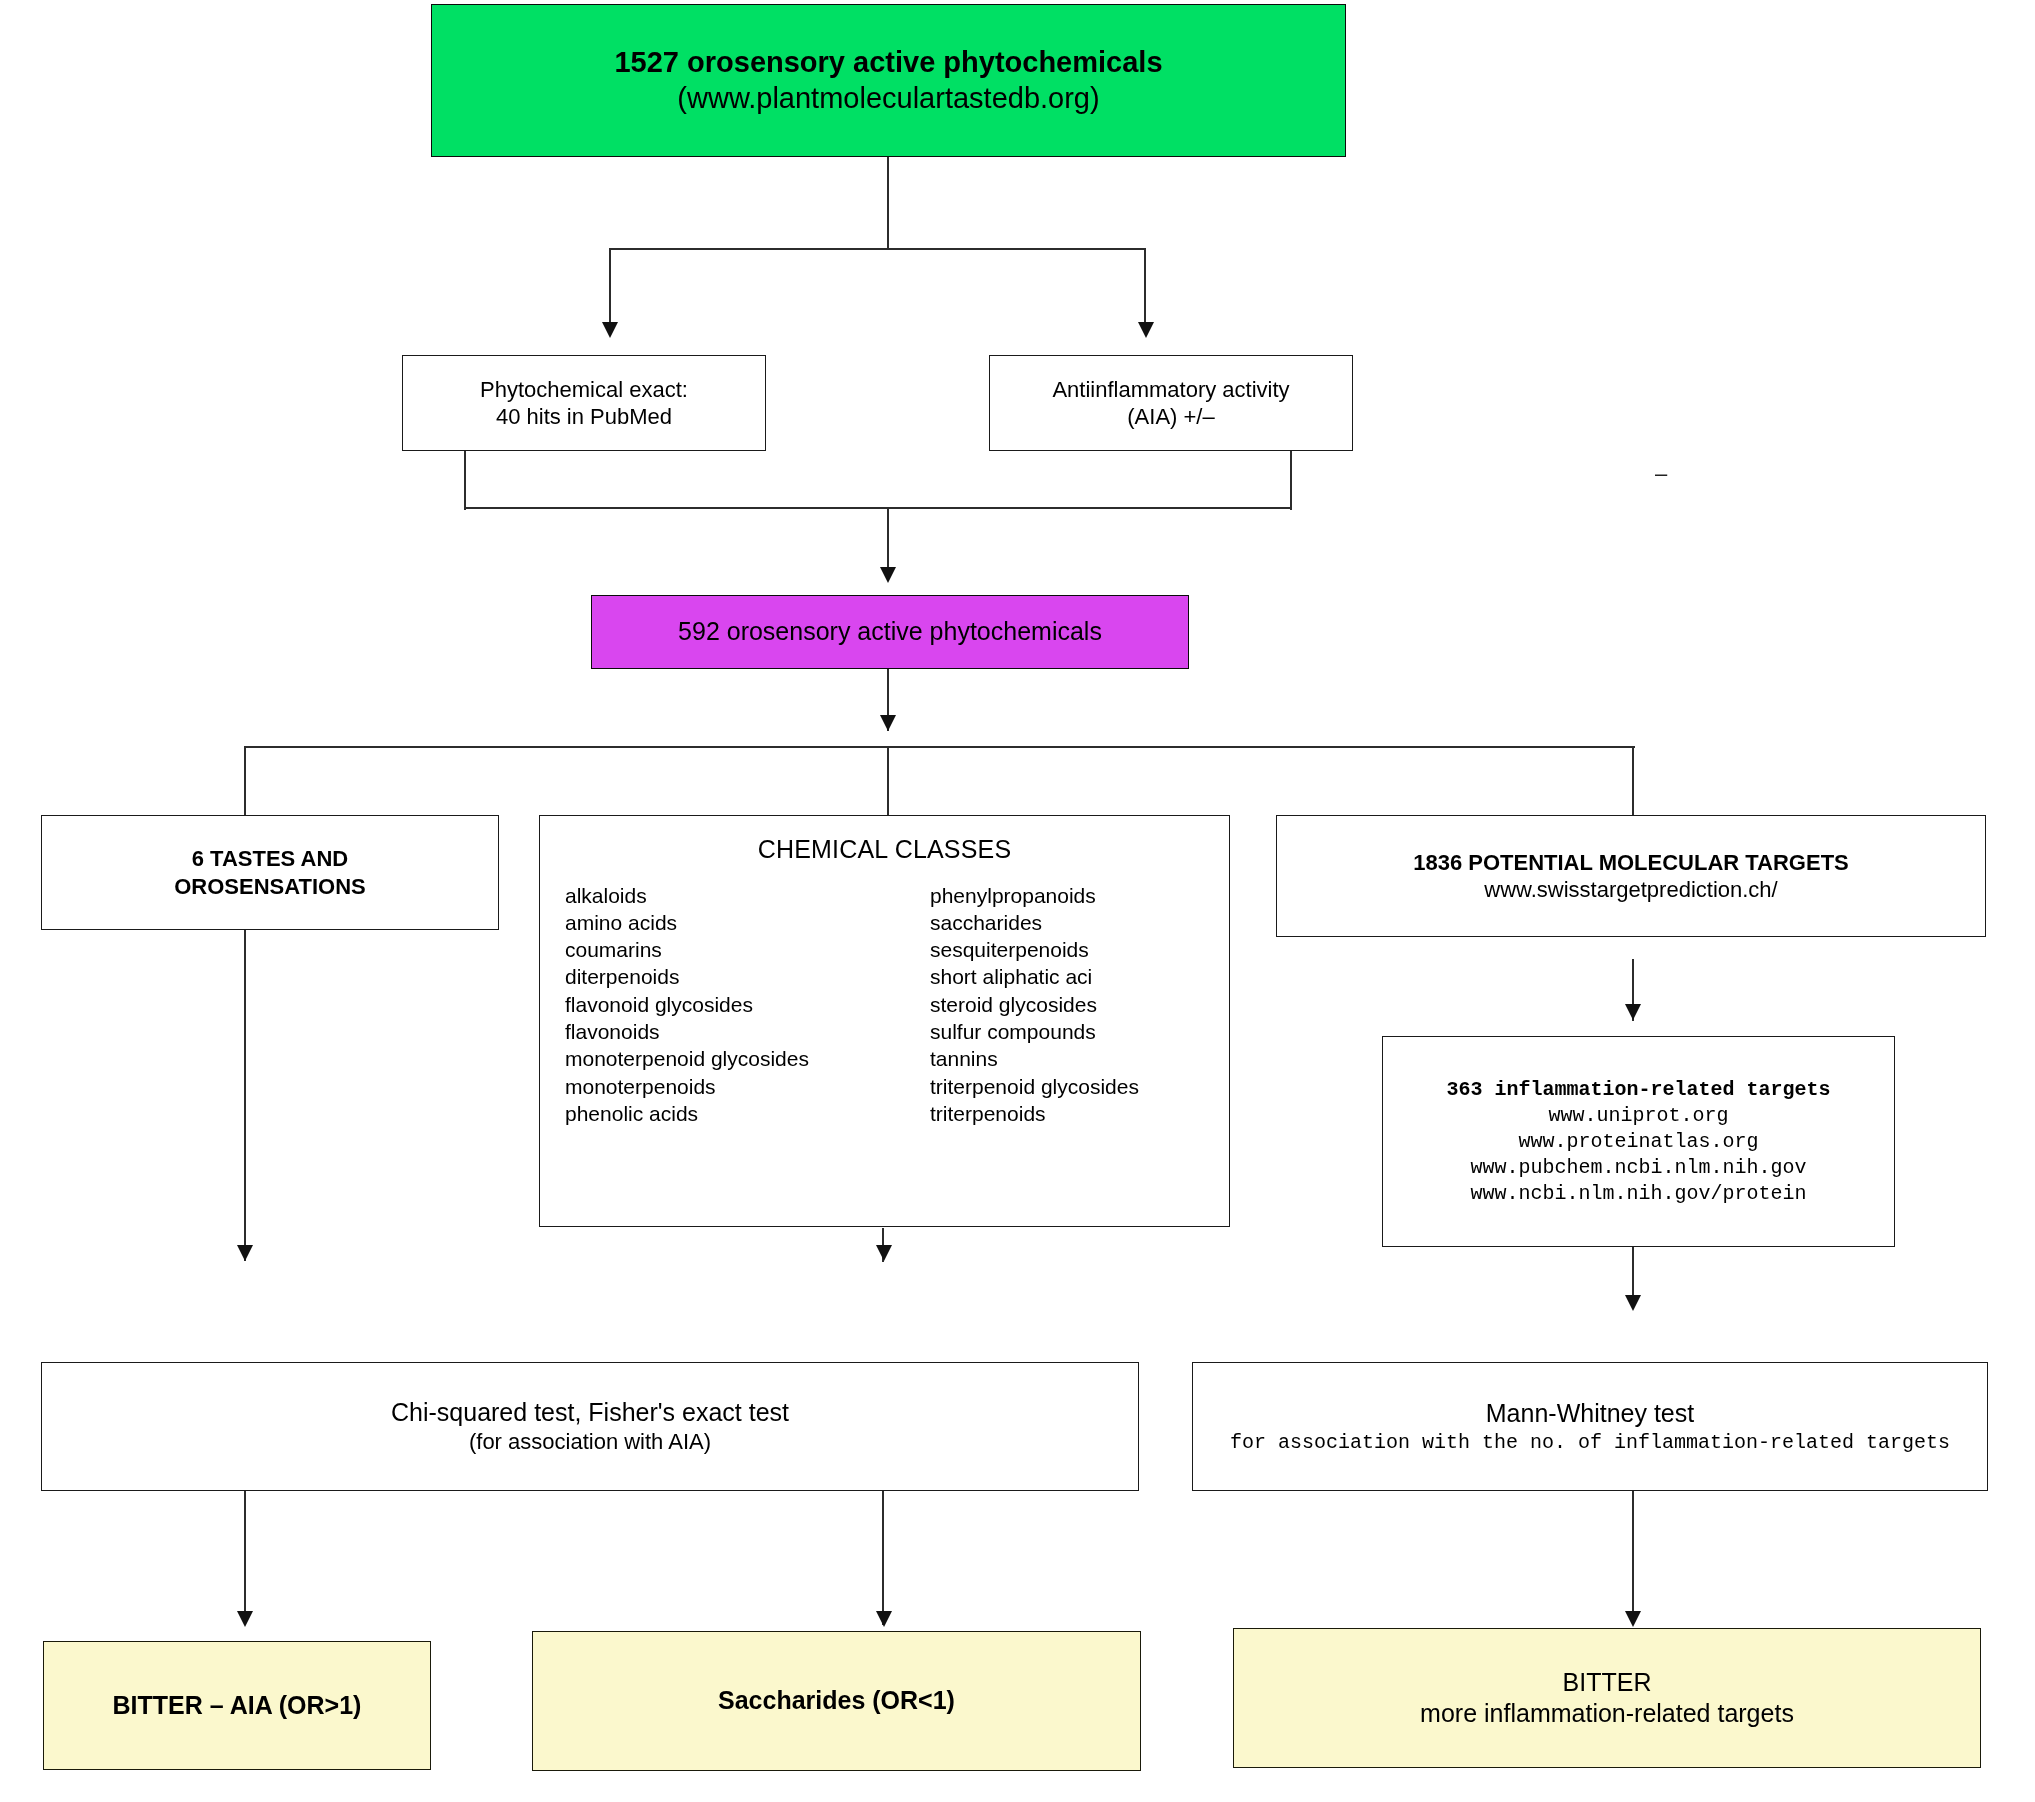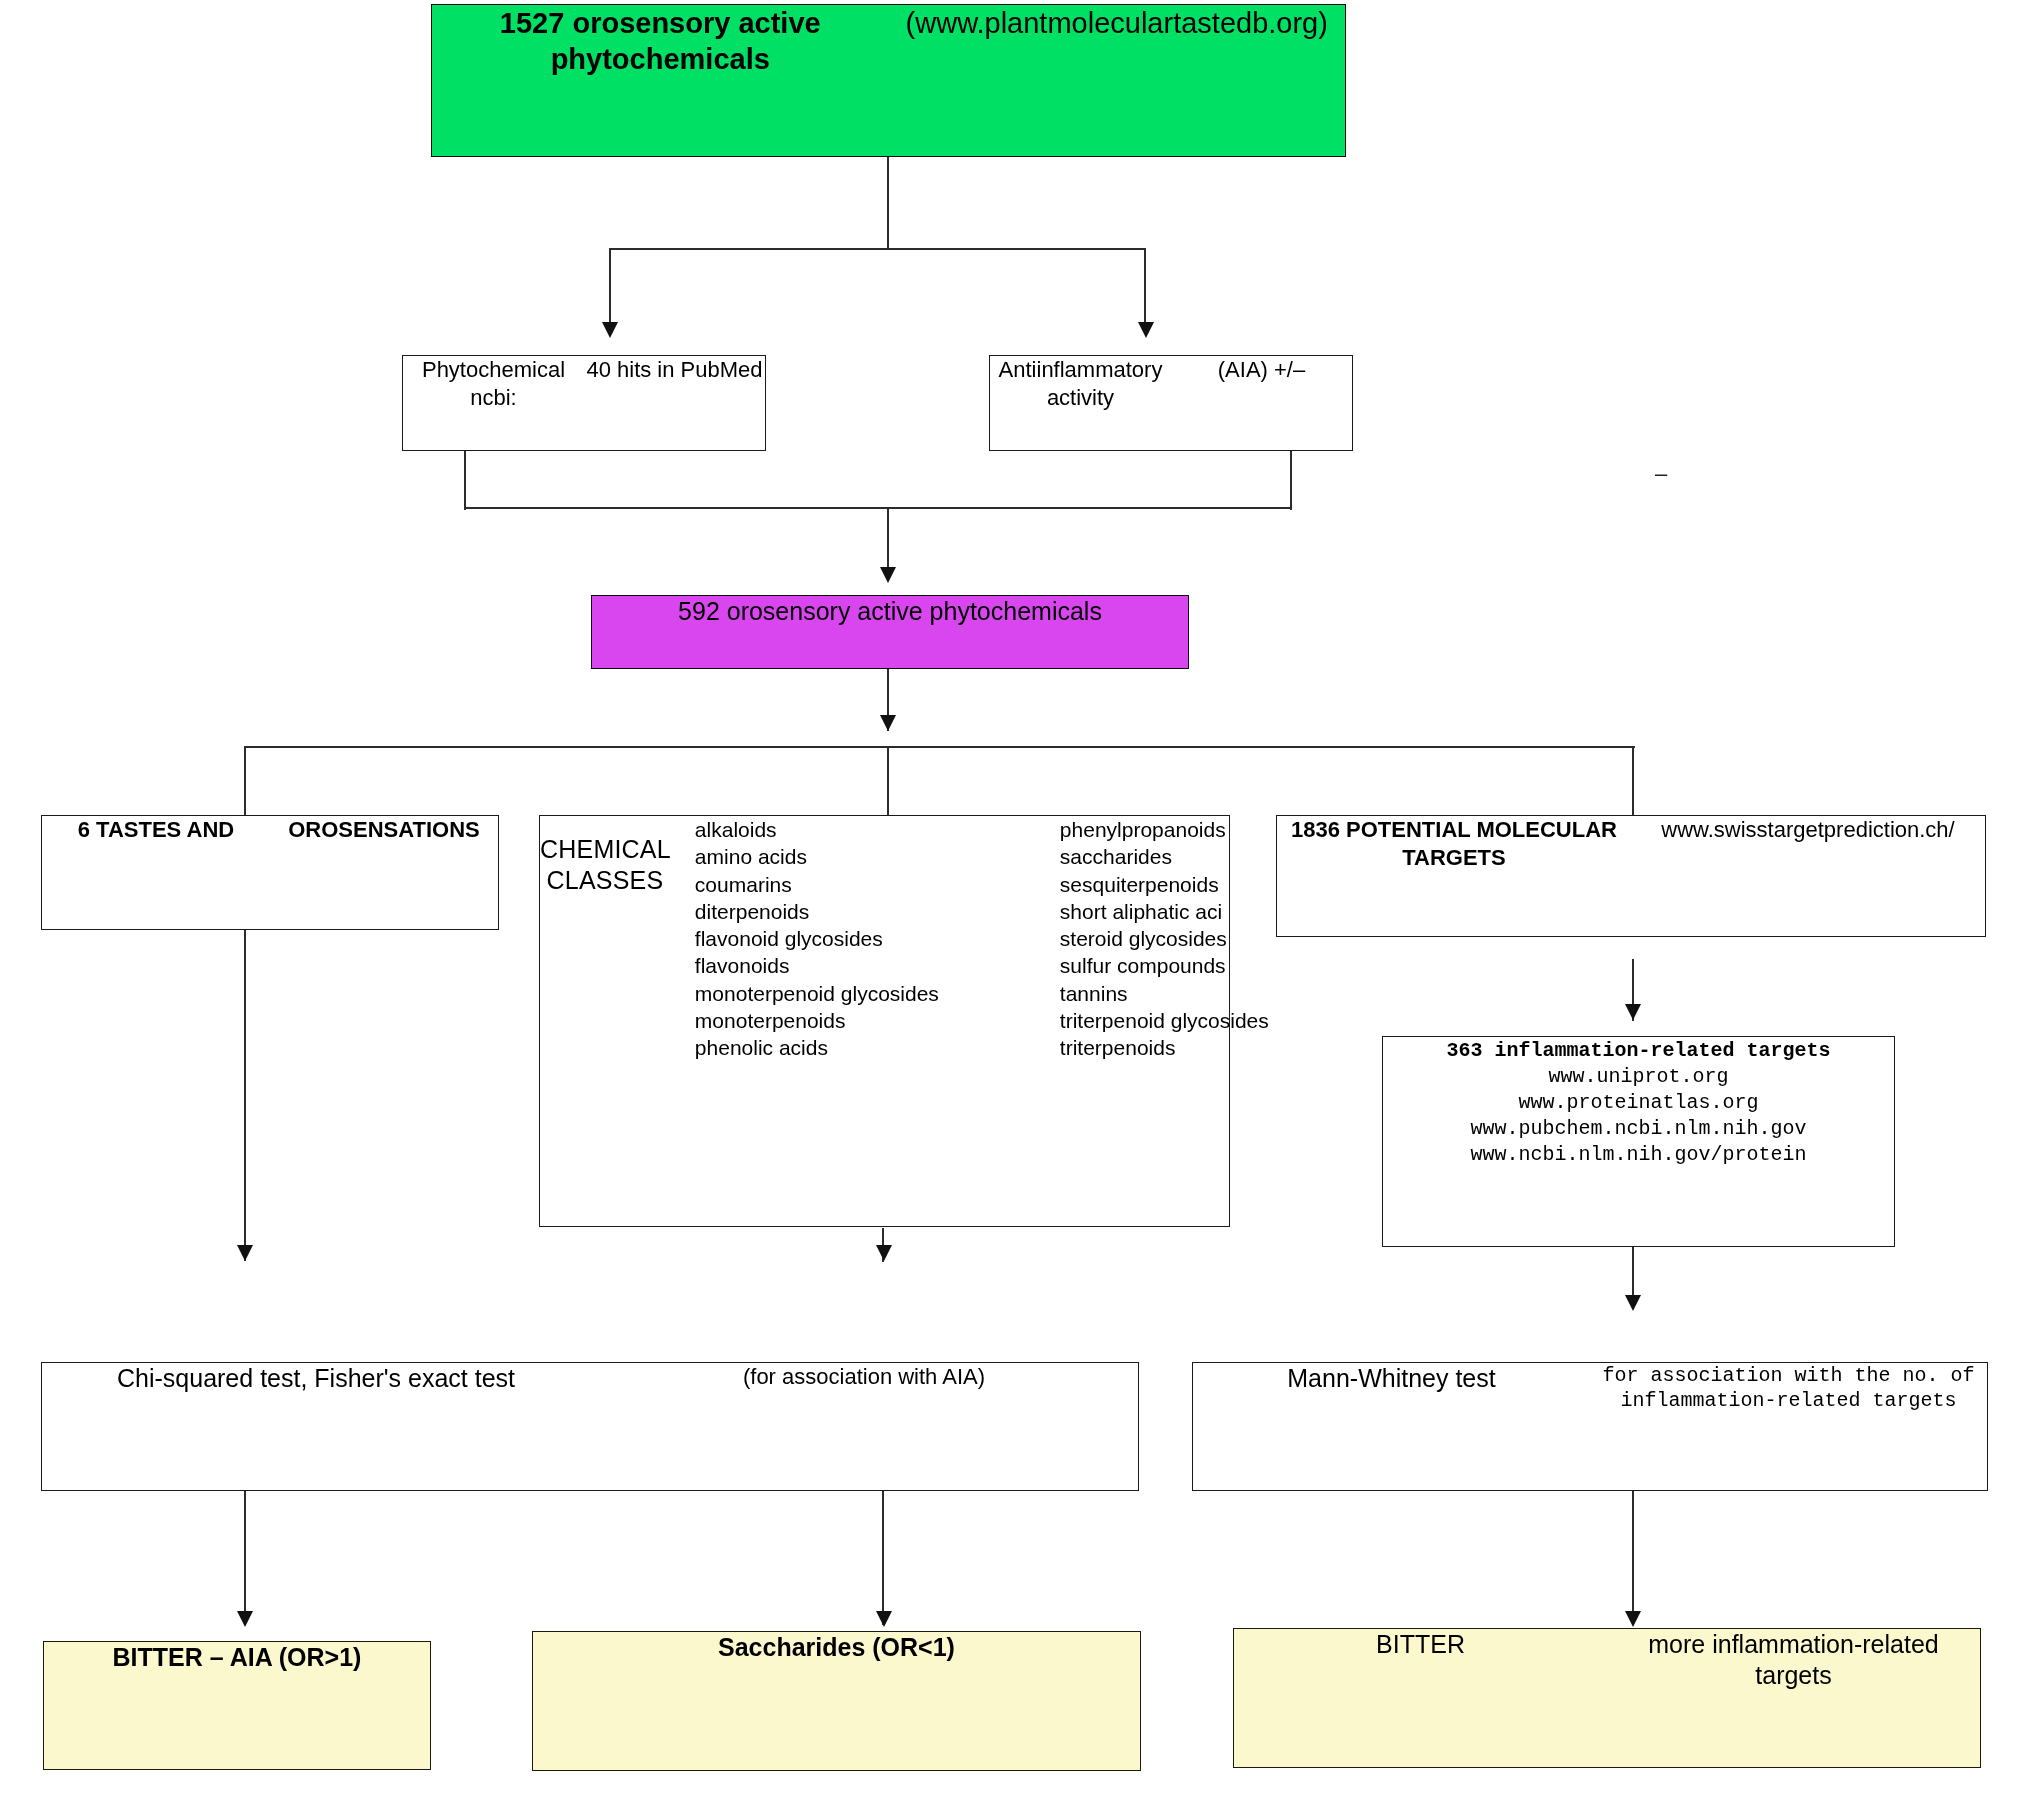--- a/index.html
+++ b/index.html
@@ -1,19 +1,19 @@
 <!DOCTYPE html>
 <html style="font-size:7.7px"><head>
 <meta charset="utf-8">
 <style>
   html,body{margin:0;padding:0;background:#ffffff;}
   body{font-family:"Liberation Sans",sans-serif;color:#000;}
   #canvas{position:relative;width:2035px;height:1803px;background:#fff;overflow:hidden;}
 
-  .box{position:absolute;box-sizing:border-box;display:flex;
+  .box{position:absolute;box-sizing:border-box;display:flex;flex-direction:column;
        justify-content:center;text-align:center;
        border:1.9px solid #000;background:#fff;line-height:1.25;}
   .box .ln{display:block;width:100%;}
 
   
   .green{background:#00e064;border-color:#0b0b0b;}
   .lightgreen{background:#d946ef;border-color:#0b0b0b;}
   .yellow{background:#fbf8cd;border-color:#1a1a0a;}
   .plain{background:#fff;border-color:#1a1a1a;}
   .thin{border-width:1.4px;}
@@ -57,21 +57,21 @@
   </div>
 
   <div class="vline" style="left:887px;top:157px;height:92px;"></div>
   <div class="hline" style="left:609px;top:248px;width:537px;"></div>
   <div class="vline" style="left:609px;top:248px;height:77px;"></div>
   <div class="vline" style="left:1144px;top:248px;height:77px;"></div>
   <div class="arrow" style="left:602px;top:322px;"></div>
   <div class="arrow" style="left:1138px;top:322px;"></div>
 
   <div class="box plain thin" style="left:402px;top:355px;width:364px;height:96px;">
-    <span class="ln t-md">Phytochemical ncbi:</span>
+    <span class="ln t-md">Phytochemical exact:</span>
     <span class="ln t-md">40 hits in PubMed</span>
   </div>
 
   <div class="box plain thin" style="left:989px;top:355px;width:364px;height:96px;">
     <span class="ln t-md">Antiinflammatory activity</span>
     <span class="ln t-md">(AIA) +/–</span>
   </div>
 
   <div class="dash" style="left:1655px;top:461px;">–</div>
 

